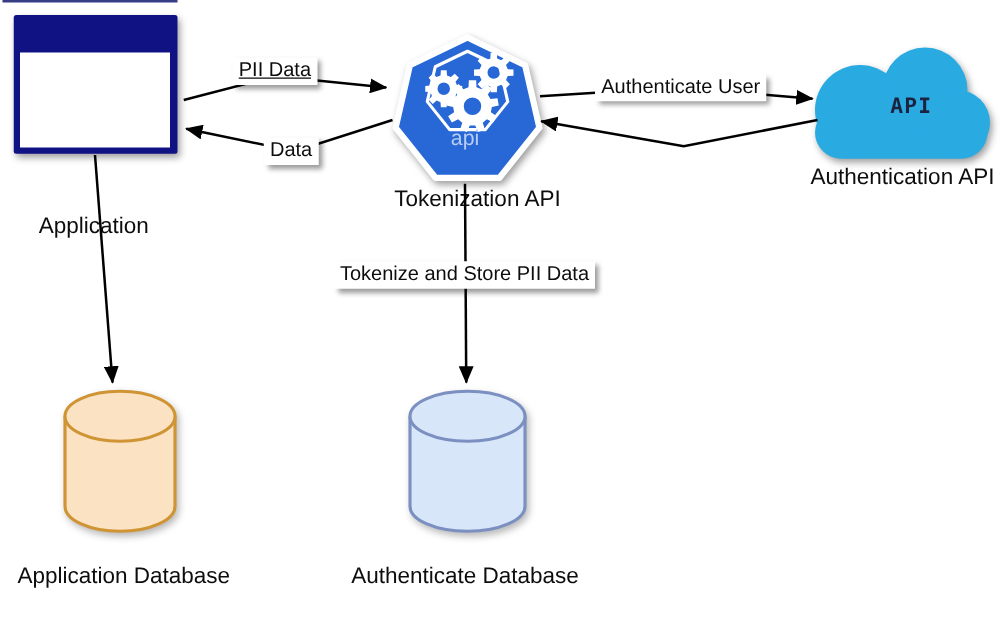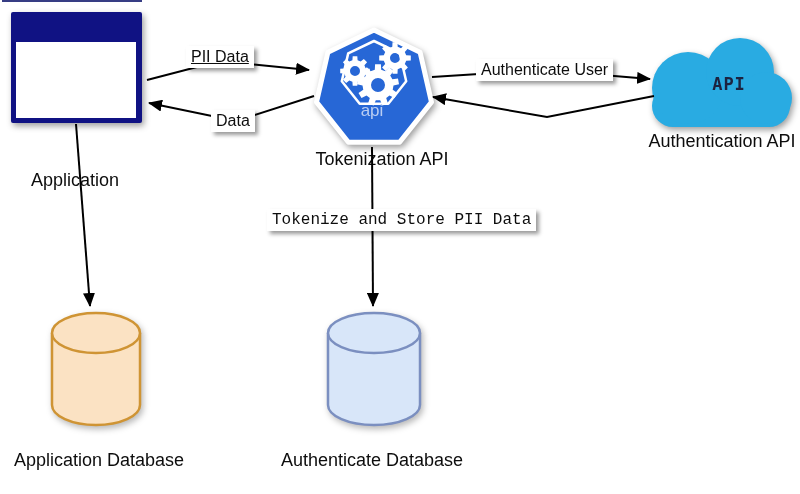--- a/index.html
+++ b/index.html
@@ -101,15 +101,15 @@
     <polyline points="314,96 236,121 149,103" marker-end="url(#arr)"></polyline>
     <polyline points="432,77 543,70 650,79" marker-end="url(#arr)"></polyline>
     <polyline points="654,96 547,117 433,97" marker-end="url(#arr)"></polyline>
     <line x1="76" y1="124" x2="90" y2="306" marker-end="url(#arr)"></line>
     <line x1="372" y1="147" x2="373" y2="306" marker-end="url(#arr)"></line>
   </svg>
 
   <div class="elabel" style="left:186px;top:46px;text-decoration:underline;">PII Data</div>
   <div class="elabel" style="left:211px;top:110px;">Data</div>
   <div class="elabel" style="left:476px;top:59px;">Authenticate User</div>
-  <div class="elabel" style="left:267px;top:209px;font-family:Liberation Mono, monospace;">Tokenize and Store PII Data</div>
+  <div class="elabel" style="left:267px;top:209px;">Tokenize and Store PII Data</div>
 
 </div>
 
 </body></html>

